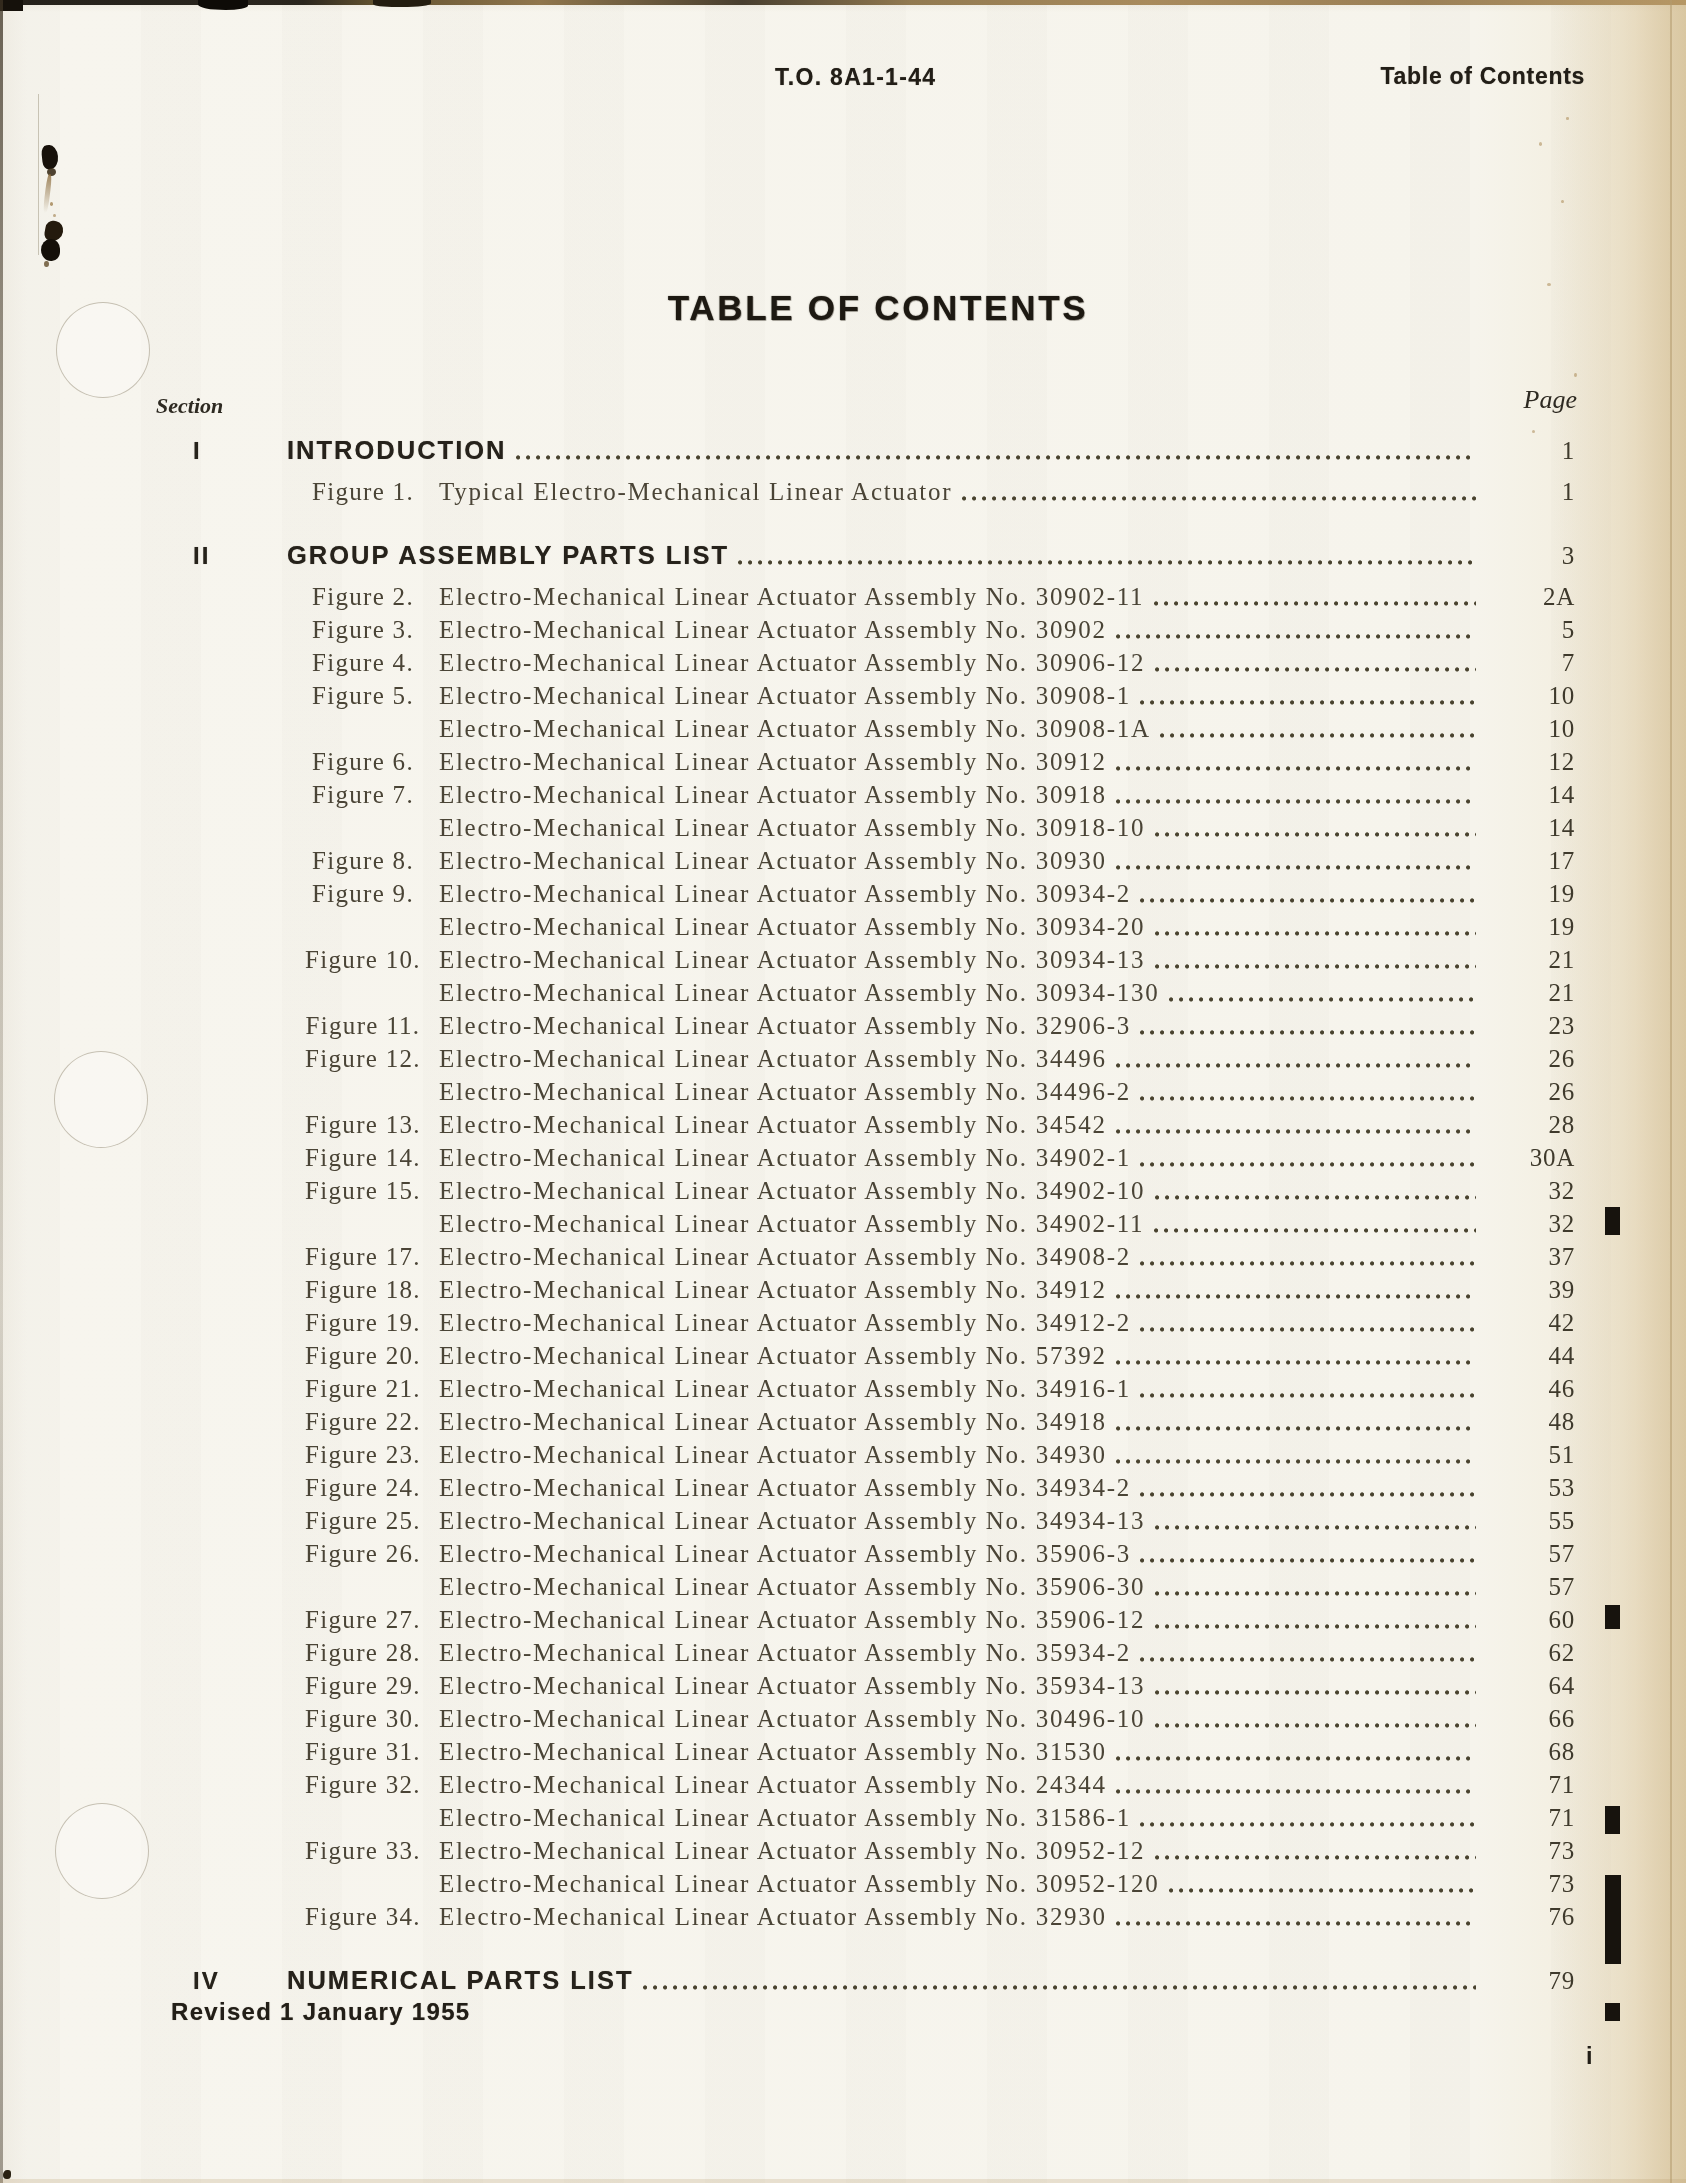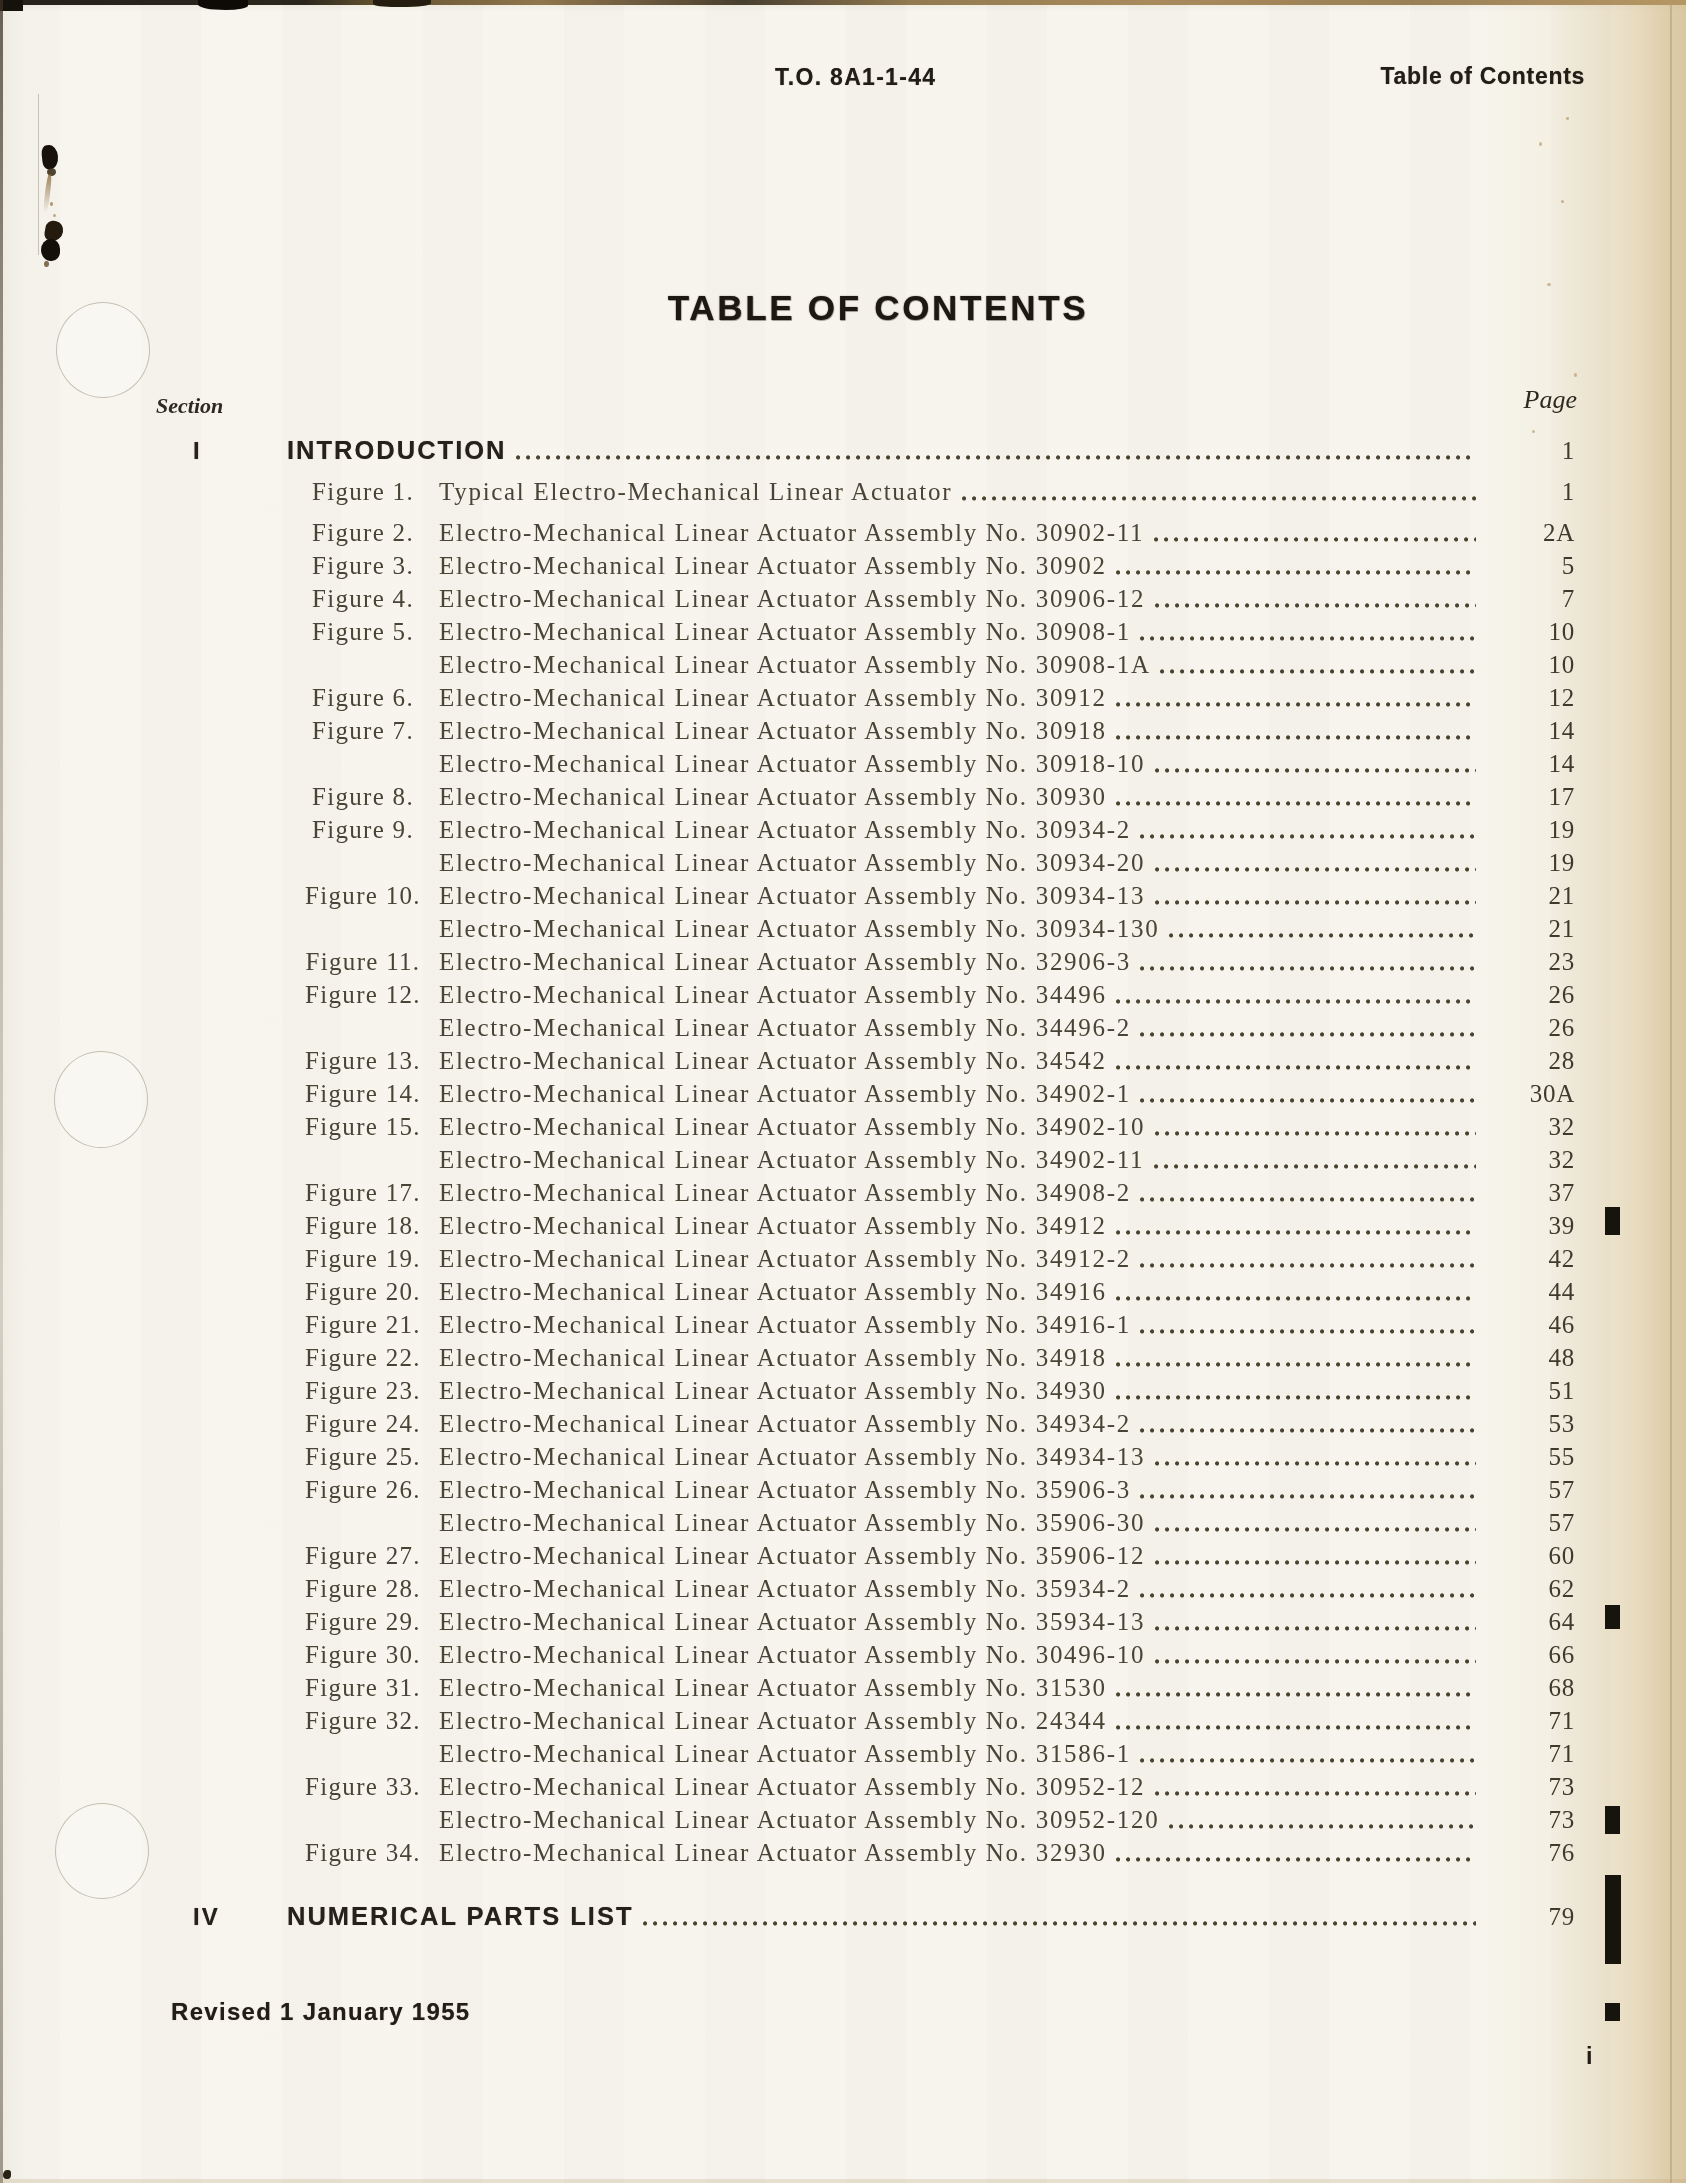--- a/index.html
+++ b/index.html
@@ -131,20 +131,26 @@
         <span class="leader"></span>
         <span class="c-page">1</span>
       </div>
       <div class="row gap-after-section">
         <span class="c-sec"></span>
         <span class="c-fig">Figure 1.</span>
         <span class="c-desc">Typical Electro-Mechanical Linear Actuator</span>
         <span class="leader"></span>
         <span class="c-page">1</span>
       </div>
+      <div class="row gap-section">
+        <span class="c-sec">II</span>
+        <span class="sec-label">GROUP ASSEMBLY PARTS LIST</span>
+        <span class="leader"></span>
+        <span class="c-page">3</span>
+      </div>
       <div class="row gap-after-section">
         <span class="c-sec"></span>
         <span class="c-fig">Figure 2.</span>
         <span class="c-desc">Electro-Mechanical Linear Actuator Assembly No. 30902-11</span>
         <span class="leader"></span>
         <span class="c-page">2A</span>
       </div>
       <div class="row">
         <span class="c-sec"></span>
         <span class="c-fig">Figure 3.</span>
@@ -295,21 +301,21 @@
       <div class="row">
         <span class="c-sec"></span>
         <span class="c-fig">Figure 19.</span>
         <span class="c-desc">Electro-Mechanical Linear Actuator Assembly No. 34912-2</span>
         <span class="leader"></span>
         <span class="c-page">42</span>
       </div>
       <div class="row">
         <span class="c-sec"></span>
         <span class="c-fig">Figure 20.</span>
-        <span class="c-desc">Electro-Mechanical Linear Actuator Assembly No. 34916</span>
+        <span class="c-desc">Electro-Mechanical Linear Actuator Assembly No. 57392</span>
         <span class="leader"></span>
         <span class="c-page">44</span>
       </div>
       <div class="row">
         <span class="c-sec"></span>
         <span class="c-fig">Figure 21.</span>
         <span class="c-desc">Electro-Mechanical Linear Actuator Assembly No. 34916-1</span>
         <span class="leader"></span>
         <span class="c-page">46</span>
       </div>

